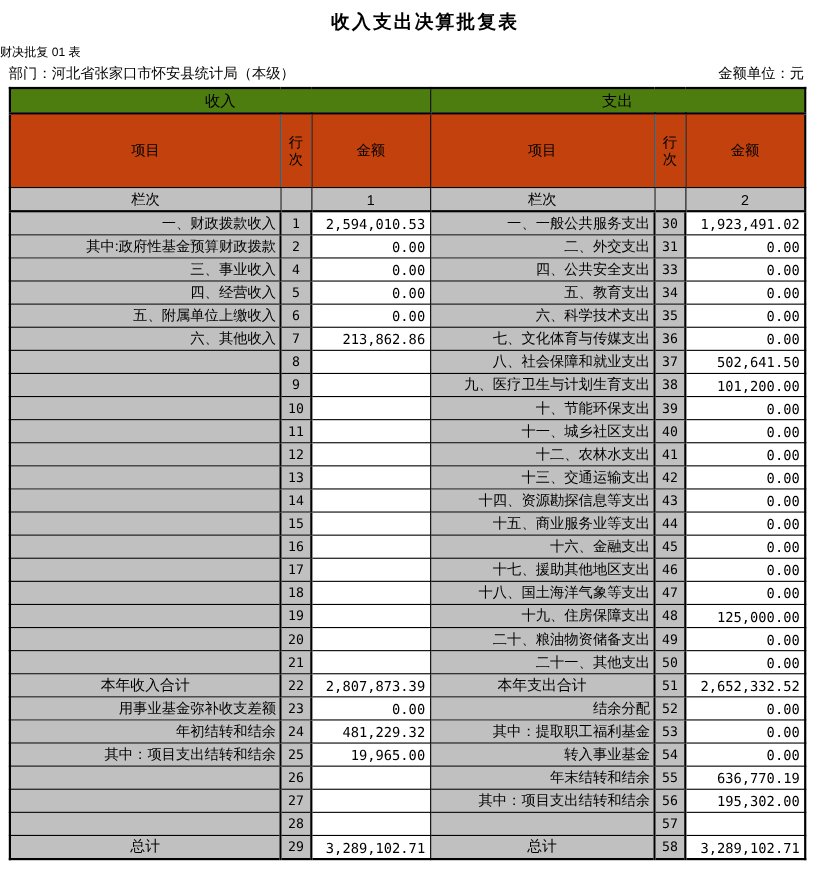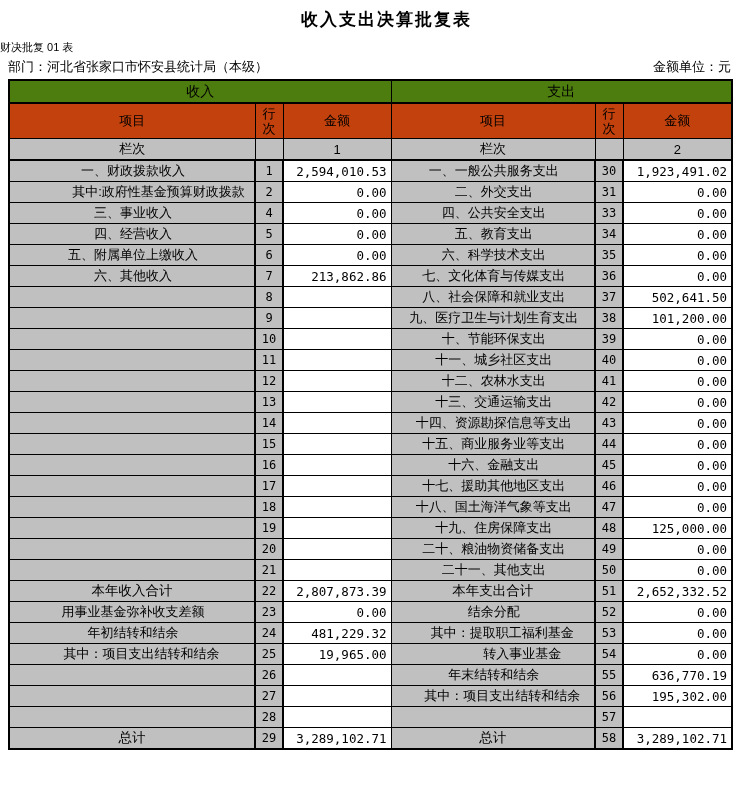--- a/index.html
+++ b/index.html
@@ -69,27 +69,27 @@
   }
   tr.col-index td {
     background: #c0c0c0;
     text-align: center;
     height: 20px;
     border-bottom: 2px solid #000;
   }
   td.rowno-h {
     white-space: normal;
     word-break: break-all;
-    padding: 0 7px;
+    padding: 16px 7px;
     line-height: 15px;
   }
   
   td.cell-item {
     background: #c0c0c0;
-    text-align: center;
+    text-align: right;
   }
   td.cell-no {
     background: #c0c0c0;
     text-align: center;
     border-left: 2px solid #000;
     border-right: 2px solid #000;
     font-family: "DejaVu Sans Mono", monospace;
     font-size: 12px;
   }
   td.cell-amt {

